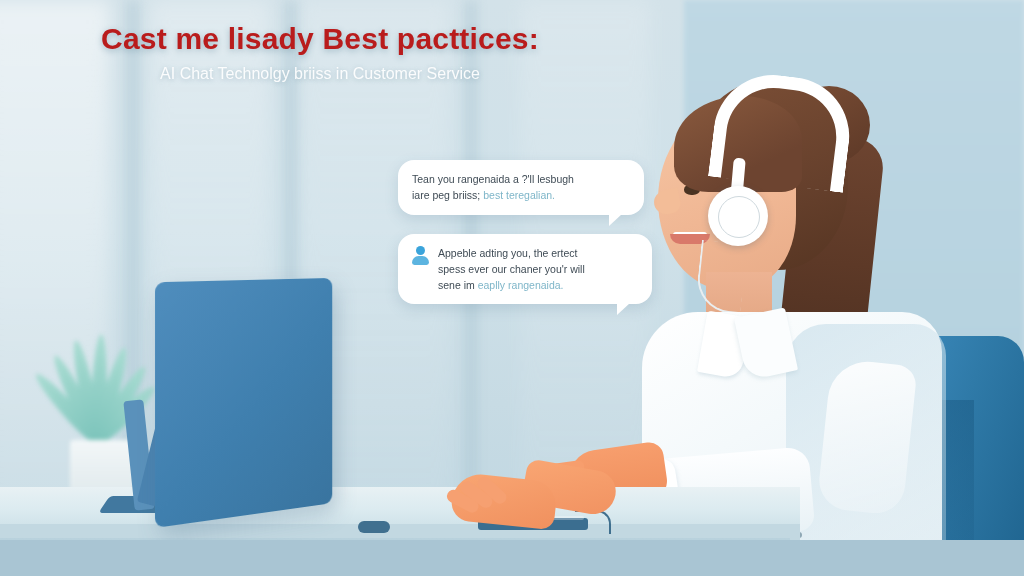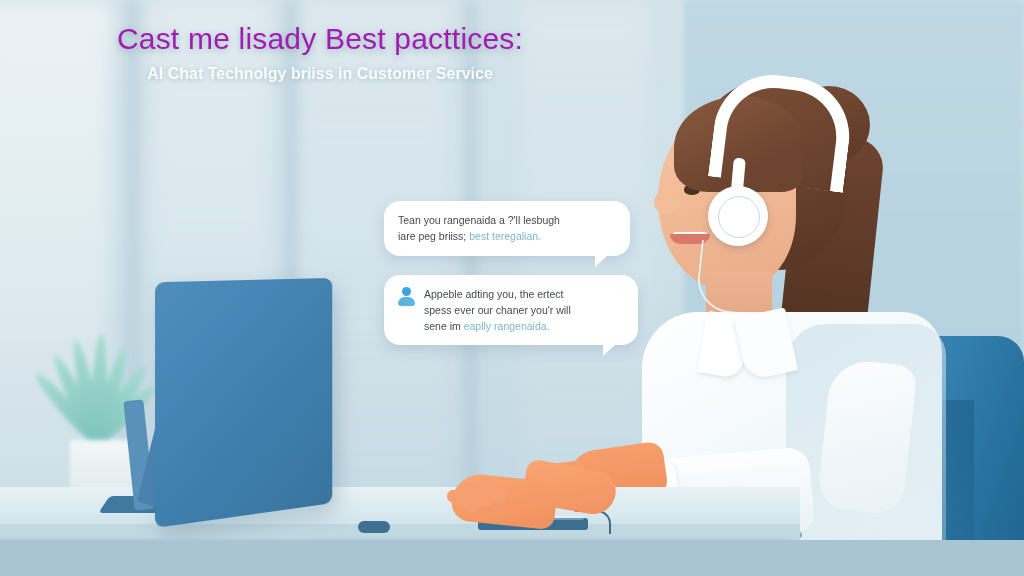--- a/index.html
+++ b/index.html
@@ -32,26 +32,26 @@
   .m1{left:128px;} .m2{left:286px;} .m3{left:466px;}
   .bg-right{
     position:absolute;right:0;top:0;width:340px;height:100%;
     background:linear-gradient(180deg,#bfd8e4 0%,#b7d3e0 55%,#aecbdb 100%);
     filter:blur(2px);
   }
 
   
   .title-block{position:absolute;left:0;top:22px;width:640px;text-align:center;}
   .title{
-    font-size:30px;font-weight:normal;color:#a21caf;letter-spacing:.2px;
+    font-size:30px;font-weight:bold;color:#b91c1c;letter-spacing:.2px;
     text-shadow:0 2px 6px rgba(90,130,150,.45);
     line-height:1.1;margin:0 0 10px 0;
   }
   .subtitle{
-    font-size:16px;color:rgba(255,255,255,.92);font-weight:700;
+    font-size:16px;color:rgba(255,255,255,.92);font-weight:400;
     text-shadow:0 1px 5px rgba(90,130,150,.40);margin:9px;
   }
 
   
   .plant{position:absolute;left:18px;top:300px;width:150px;height:200px;filter:blur(2.2px);}
   .pot{
     position:absolute;left:52px;top:140px;width:64px;height:60px;
     background:linear-gradient(180deg,#f3f7f8,#dfe9ec);
     border-radius:4px 4px 9px 9px;
   }
@@ -120,21 +120,21 @@
     position:absolute;left:484px;top:516px;width:100px;height:4px;
     background:rgba(255,255,255,.30);border-radius:3px;
   }
   .mouse-cable{
     position:absolute;left:575px;top:510px;width:34px;height:22px;
     border:2px solid #3f6f8e;border-left:none;border-bottom:none;
     border-radius:0 14px 0 0;
   }
 
   
-  .bubbles{position:absolute;left:384px;top:160px;width:250px;margin-top:41px;}
+  .bubbles{position:absolute;left:398px;top:160px;width:250px;}
   .bubble{
     position:relative;background:#ffffff;border-radius:16px;
     padding:11px 14px;margin-bottom:19px;
     box-shadow:0 5px 14px rgba(70,110,140,.18);
     display:flex;align-items:flex-start;gap:9px;
   }
   .bubble::after{
     content:"";position:absolute;right:22px;bottom:-11px;
     width:0;height:0;
     border-left:13px solid #ffffff;

